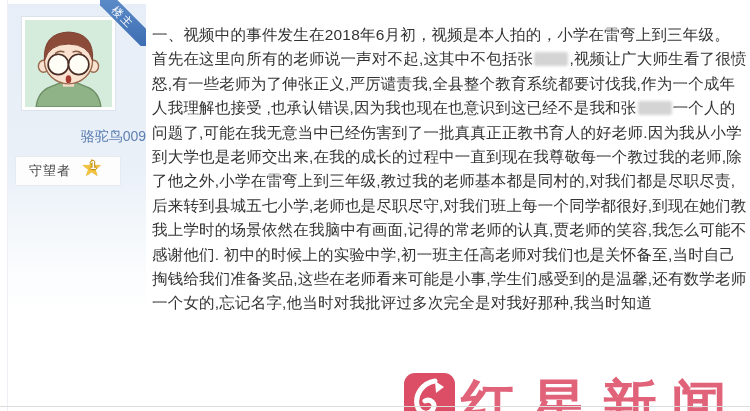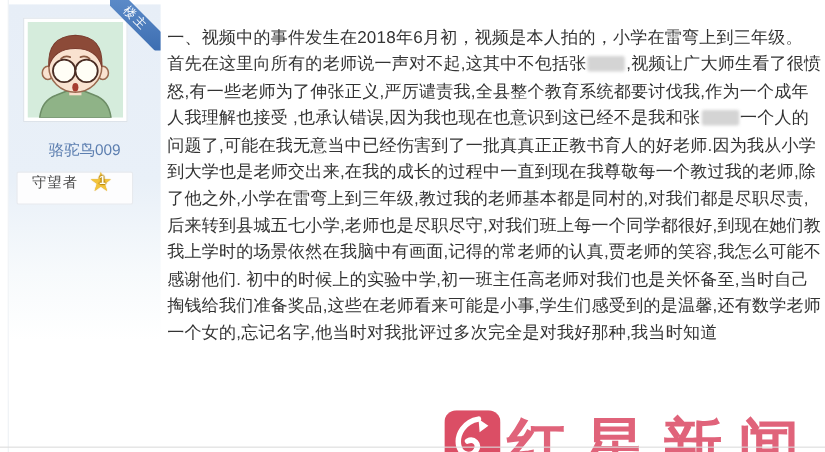--- a/index.html
+++ b/index.html
@@ -21,27 +21,27 @@
     position:absolute; top:9px; left:-14px; width:74px; height:16px;
     transform:rotate(45deg); background:linear-gradient(135deg,#6593cf,#3b6cb0);
     color:#fff; font-size:11px; line-height:16px; text-align:center; letter-spacing:2px;
   }
   .avatar-box{
     position:absolute; left:13px; top:12px; width:95px; height:95px;
     background:#fff; border:1px solid #dde3ea; padding:3px;
   }
   .avatar-box svg{ display:block; width:87px; height:87px; }
   .username{
-    position:absolute; left:0; top:124px; width:138px; text-align:center;
+    position:absolute; left:0; top:124px; width:138px; text-align:right;
     color:#5d7fb0; font-size:14px;
   }
   .badge{
     position:absolute; left:7px; top:152px; width:106px; height:30px;
     background:#fdfdfe; border:1px solid #e7eaee; border-radius:2px;
-    display:flex; align-items:flex-start;
+    display:flex; align-items:center;
   }
   .badge-title{ font-size:13px; color:#4a4a4a; margin-left:13px; letter-spacing:1px; }
   .star{ position:relative; width:26px; height:26px; margin-left:10px; }
   .star-glyph{
     position:absolute; left:0; top:-3px; font-size:24px; line-height:26px;
     color:#f3c43c; text-shadow:0 0 1px #cf9c2b;
   }
   .star-num{
     position:absolute; left:0; top:1px; width:24px; text-align:center;
     font-size:11px; font-weight:bold; color:#fffdf0;

